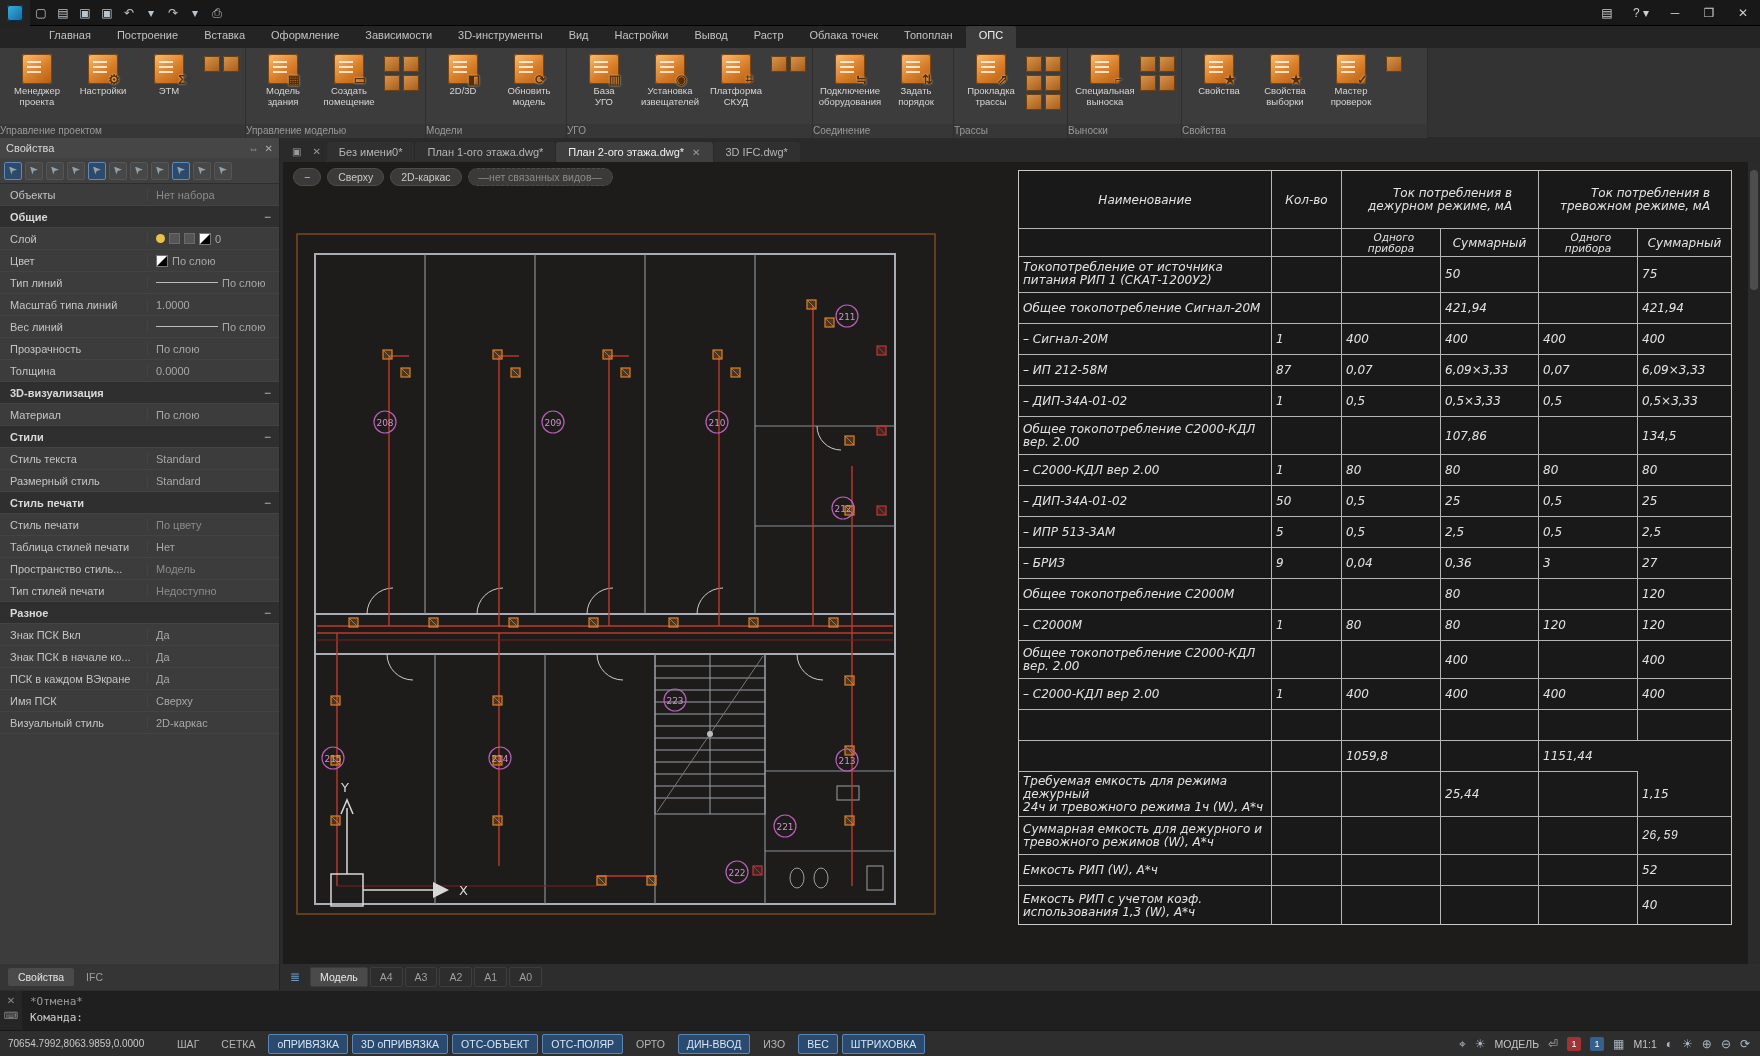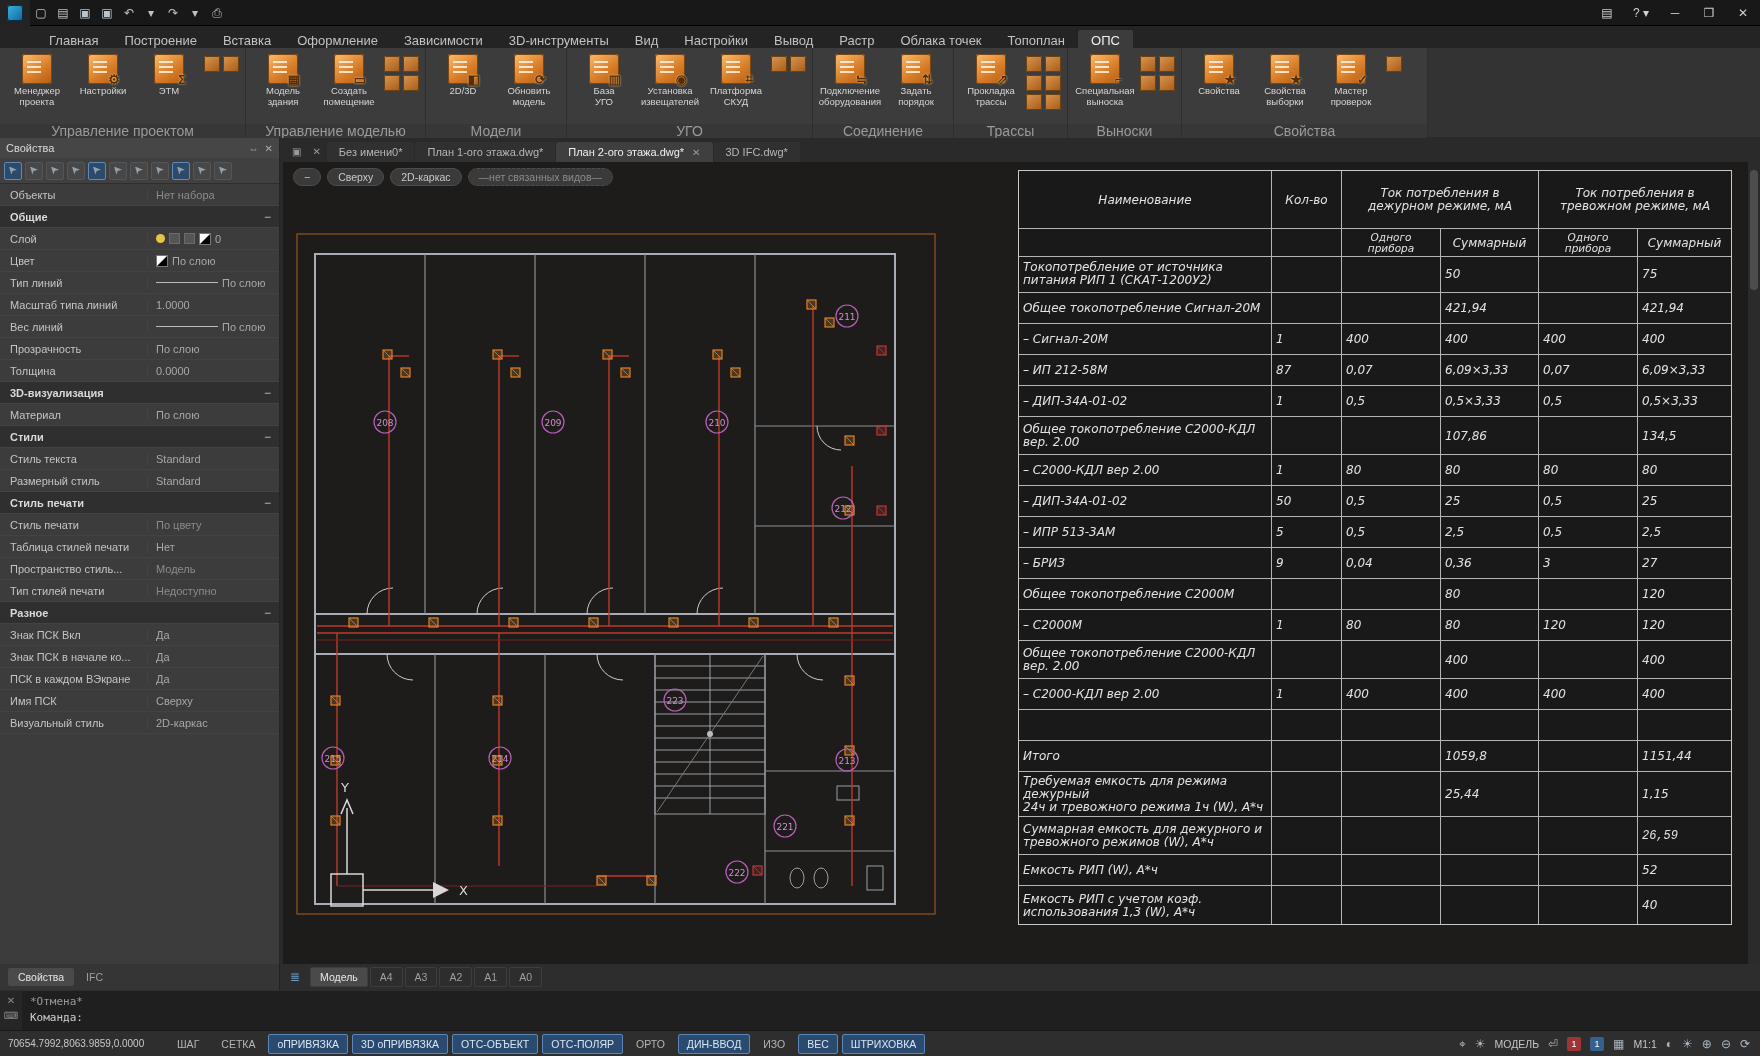--- a/index.html
+++ b/index.html
@@ -14,29 +14,29 @@
     background:linear-gradient(135deg,#35b6e0,#1565a0); box-shadow:0 0 0 1px #0a2c40 inset; }
   .qa-icon { width:20px; height:18px; margin:0 1px; border-radius:2px; color:#b9c4cc;
     font-size:12px; line-height:18px; text-align:center; }
   #title-text { position:absolute; left:0; right:0; text-align:center; color:#cfcfcf; font-size:11.5px; pointer-events:none; }
   #win-controls { margin-left:auto; display:flex; height:26px; }
   .win-btn { width:34px; height:26px; color:#cfcfcf; font-size:12px; display:flex; align-items:center; justify-content:center; }
 
   
   #ribbontabs { position:absolute; left:0; top:26px; width:1760px; height:22px;
     background:#242424; display:flex; align-items:flex-end; padding-left:36px; }
-  .rtab { color:#c2c2c2; font-size:13px; padding:3px 13px 0; cursor:default; }
+  .rtab { color:#c2c2c2; font-size:11px; padding:3px 13px 7px; cursor:default; }
   .rtab.active { background:#3c3c3c; color:#f0f0f0; border-radius:2px 2px 0 0;text-align:right; }
 
   
   #ribbon { position:absolute; left:0; top:48px; width:1760px; height:90px; background:#3c3c3c;
     display:flex; border-bottom:1px solid #2a2a2a; }
   .rgroup { position:relative; height:90px; border-right:1px solid #2e2e2e; padding:4px 6px 14px; display:flex; gap:4px; }
-  .rgroup-label { position:absolute; left:0; right:0; bottom:0; height:14px; text-align:center;
-    color:#9a9a9a; font-size:14px; background:#373737; line-height:14px; white-space:nowrap; overflow:hidden; }
+  .rgroup-label { position:absolute; left:0; right:0; bottom:0; height:14px; 
+    color:#9a9a9a; font-size:10px; background:#373737; line-height:14px; white-space:nowrap; overflow:hidden; }
   .bigbtn { width:62px; display:flex; flex-direction:column; align-items:center; gap:2px; padding-top:2px; border-radius:2px; }
   .bigbtn .bicon { width:30px; height:30px; border-radius:3px; position:relative;
     background:linear-gradient(145deg,#f5b265 10%,#d97f2a 55%,#b35d12); box-shadow:0 0 0 1px #7a4712 inset; }
   .bigbtn .bicon:after { content:""; position:absolute; left:5px; top:7px; width:14px; height:2px;
     background:#fff3e2; box-shadow:0 5px 0 #fff3e2, 0 10px 0 #fff3e2; opacity:.85; }
   .bigbtn .bicon .glyph { position:absolute; right:-2px; bottom:-3px; font-size:13px; color:#5a2d00;
     text-shadow:0 0 2px #ffd9a0; font-weight:bold; }
   .bigbtn .blabel { color:#d6d6d6; font-size:9.5px; line-height:10.5px; text-align:center; white-space:pre-line; }
   .smallcol { display:grid; grid-template-columns:repeat(2,16px); grid-auto-rows:16px; gap:3px; align-content:start; padding-top:4px; }
   .sicon { width:16px; height:16px; border-radius:2px;
@@ -88,21 +88,21 @@
   svg text { font-family:"DejaVu Sans", sans-serif; }
 
   
   #consumption-table { position:absolute; left:735px; top:8px; width:714px;
     color:#e2e2e2; font-family:"DejaVu Sans", sans-serif; font-style:italic; font-size:12px;
     border:1px solid #c8c8c8; background:#191919; }
   .trow { display:grid; grid-template-columns:253px 70px 99px 98px 99px 93px; }
   .tcell { border-right:1px solid #b5b5b5; border-bottom:1px solid #b5b5b5; padding:3px 4px 2px; line-height:13px;
     display:flex; align-items:center; }
   .tcell:last-child { border-right:none; }
-  .tcell.center { justify-content:center; text-align:center; }
+  .tcell.center { justify-content:center; text-align:right; }
   .trow:last-child .tcell { border-bottom:none; }
   .thead1 { height:58px; } .thead2 { height:26px; }
 
   
   #paneltabs-row { position:absolute; left:0; top:964px; width:1760px; height:26px; background:#2d2d2d; display:flex; }
   #left-tabs { width:280px; background:#353535; display:flex; align-items:center; gap:2px; padding-left:8px; border-right:1px solid #222; }
   .ltab { font-size:10.5px; color:#9f9f9f; padding:3px 10px; }
   .ltab.active { background:#4a4a4a; color:#e4e4e4; border-radius:2px; }
   #model-strip { display:flex; align-items:center; gap:2px; padding-left:10px; }
   #sheet-menu-icon { color:#6f9fc8; font-size:12px; margin-right:8px; }
@@ -861,21 +861,20 @@
           </div>
           <div class="trow" style="min-height: 31px;">
             <div class="tcell " style="white-space: pre-line;"></div>
             <div class="tcell " style="white-space: pre-line;"></div>
             <div class="tcell " style="white-space: pre-line;"></div>
             <div class="tcell " style="white-space: pre-line;"></div>
             <div class="tcell " style="white-space: pre-line;"></div>
             <div class="tcell " style="white-space: pre-line;"></div>
           </div>
           <div class="trow" style="min-height: 31px;">
-            <div class="tcell " style="white-space: pre-line;">Итого</div>
             <div class="tcell " style="white-space: pre-line;"></div>
             <div class="tcell " style="white-space: pre-line;"></div>
             <div class="tcell " style="white-space: pre-line;">1059,8</div>
             <div class="tcell " style="white-space: pre-line;"></div>
             <div class="tcell " style="white-space: pre-line;">1151,44</div>
           </div>
           <div class="trow" style="min-height: 38px;">
             <div class="tcell " style="white-space: pre-line;">Требуемая емкость для режима дежурный
 24ч и тревожного режима 1ч (W), А*ч</div>
             <div class="tcell " style="white-space: pre-line;"></div>

